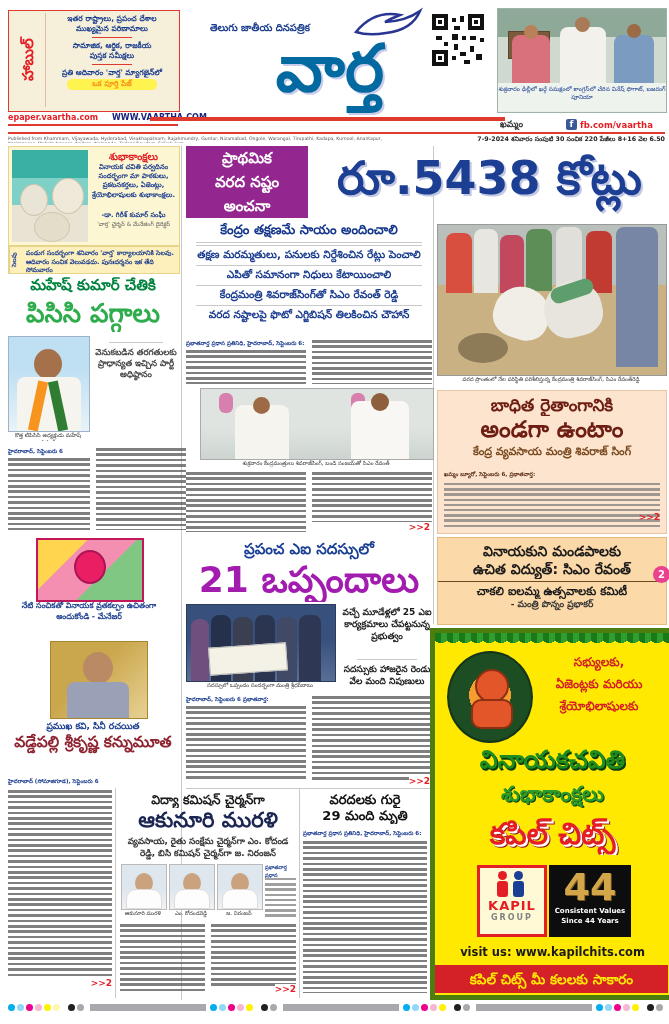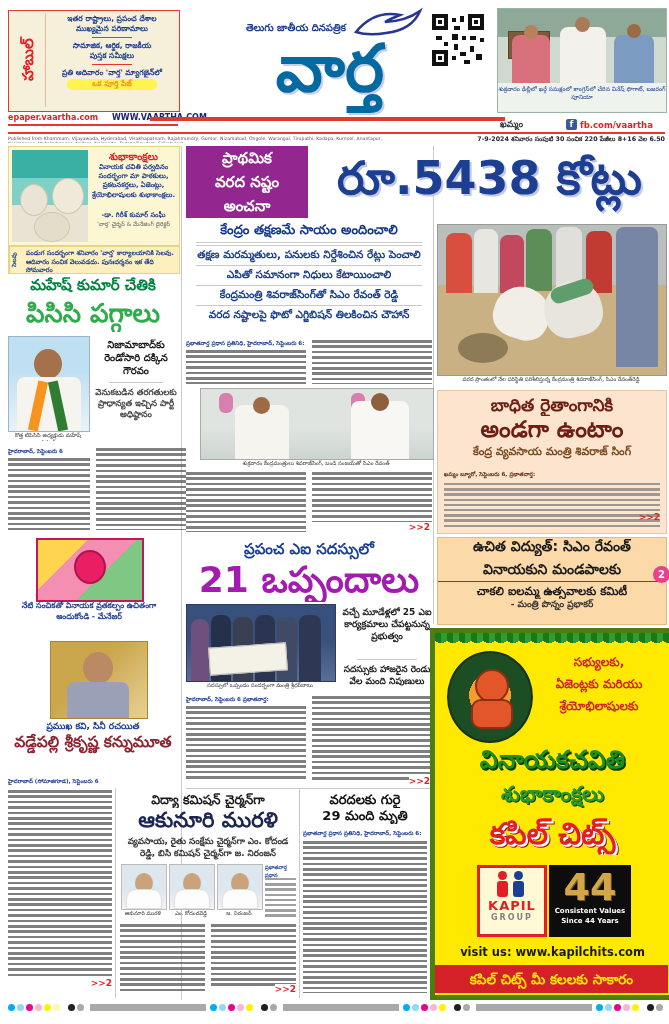--- a/index.html
+++ b/index.html
@@ -44,21 +44,21 @@
       <div class="clip" style="height:10px;">పుస్తక సమీక్షలు</div>
       <div style="width:40px;height:1px;background:#e03a2f;margin:3px auto;"></div>
       <div class="clip" style="height:10px;">ప్రతి ఆదివారం 'వార్త' మ్యాగజైన్‌లో</div>
       <div class="clip" style="height:11px;color:#f7941d;background:#fff34f;border-radius:5px;margin:1px 18px 0 18px;">ఒక పూర్తి పేజ్</div>
     </div>
   </div>
   <div class="abs clip b" style="left:8px;top:113px;width:100px;height:10px;font-size:8px;color:#e31e24;">epaper.vaartha.com</div>
   <div class="abs clip b" style="left:112px;top:113px;width:100px;height:10px;font-size:8px;color:#1a237e;">WWW.VAARTHA.COM</div>
   <div class="abs redline" style="left:8px;top:124px;width:170px;height:2px;"></div>
 
-  <div class="abs clip b navy" style="left:210px;top:22px;width:150px;height:14px;font-size:10px;margin-left:36px;">తెలుగు జాతీయ దినపత్రిక</div>
+  <div class="abs clip b navy" style="left:210px;top:22px;width:150px;height:14px;font-size:10px;">తెలుగు జాతీయ దినపత్రిక</div>
   <svg class="abs" style="left:352px;top:6px;" width="72" height="36" viewBox="0 0 72 36">
     <path d="M4 26 Q22 4 48 9 Q38 13 33 16 Q54 15 68 5 Q60 24 34 27 Q16 30 4 26 Z" fill="#ffffff" stroke="#283593" stroke-width="2.5"></path>
   </svg>
   <div class="abs clip ctr" style="left:185px;top:26px;width:290px;height:90px;font-size:66px;line-height:86px;font-weight:800;color:#0369a1;text-shadow:2px 2px 0 #c9cdea;">వార్త</div>
   <div class="abs redline" style="left:150px;top:117px;width:355px;height:4px;"></div>
 
   <svg class="abs" style="left:432px;top:14px;" width="52" height="52" viewBox="0 0 26 26">
     <rect width="26" height="26" fill="#fff"></rect>
     <g fill="#111">
       <rect x="0" y="0" width="8" height="8"></rect>
@@ -139,21 +139,20 @@
   <div class="abs" style="left:8px;top:336px;width:80px;height:106px;">
     <div class="ph" style="width:80px;height:94px;background:linear-gradient(180deg,#bfe0f2 0 35%,#e9f2f8 100%);border:1px solid #9db3c8;">
       <div class="head" style="left:25px;top:12px;width:28px;height:30px;background:#a5714a;"></div>
       <div class="fig" style="left:8px;top:40px;width:64px;height:54px;background:#f5f4ef;"></div>
       <div class="abs" style="left:24px;top:44px;width:10px;height:50px;background:#f7941d;transform:rotate(12deg);"></div>
       <div class="abs" style="left:44px;top:44px;width:10px;height:50px;background:#2e7d32;transform:rotate(-12deg);"></div>
     </div>
     <div class="ctr clip capt" style="height:9px;">కొత్త టిపిసిసి అధ్యక్షుడు మహేష్ కుమార్</div>
   </div>
   <div class="abs ctr" style="left:94px;top:338px;width:84px;">
-    <div class="clip b" style="height:40px;font-size:10px;line-height:1.3;color:#1a1a1a;">నిజామాబాద్‌కు రెండోసారి దక్కిన గౌరవం</div>
     <div class="rule" style="width:54px;height:1px;margin:4px auto;"></div>
     <div class="clip b" style="height:50px;font-size:8.6px;line-height:1.3;color:#444;">వెనుకబడిన తరగతులకు ప్రాధాన్యత ఇచ్చిన పార్టీ అధిష్ఠానం</div>
   </div>
   <div class="abs" style="left:8px;top:448px;width:170px;height:84px;">
     <div class="abs clip b" style="left:0;top:0;width:82px;height:8px;font-size:5.6px;color:#1a3c8f;">హైదరాబాద్, సెప్టెంబరు 6 ప్రభాతవార్త:</div>
     <div class="abs faux" style="left:0;top:10px;width:82px;height:72px;"></div>
     <div class="abs faux" style="left:88px;top:0;width:90px;height:82px;"></div>
   </div>
 
   <div class="abs" style="left:36px;top:538px;width:104px;height:60px;border:2px solid #c2185b;background:
@@ -241,22 +240,22 @@
     <div class="clip" style="height:27px;font-size:23px;line-height:26px;font-weight:800;color:#6d1d12;">అండగా ఉంటాం</div>
     <div class="clip b" style="height:15px;margin-top:2px;font-size:11px;color:#7a4a1f;">కేంద్ర వ్యవసాయ మంత్రి శివరాజ్ సింగ్</div>
     <div style="position:relative;margin:4px 6px 0 6px;height:58px;text-align:left;">
       <span class="clip b" style="display:inline-block;width:110px;height:8px;font-size:5.6px;color:#5a2d14;">ఖమ్మం బ్యూరో, సెప్టెంబరు 6, ప్రభాతవార్త:</span>
       <div class="fauxlight" style="width:100%;height:46px;"></div>
       <span class="cont" style="position:absolute;right:0;bottom:0;">&gt;&gt;2</span>
     </div>
   </div>
 
   <div class="abs ctr" style="left:437px;top:537px;width:228px;height:86px;background:#fbd9a8;border:1px solid #e6b97e;">
+    <div class="clip b" style="height:18px;margin-top:5px;font-size:14px;color:#1a1a1a;">వినాయకుని మండపాలకు</div>
     <div class="clip b" style="height:18px;font-size:14px;color:#1a1a1a;">ఉచిత విద్యుత్: సిఎం రేవంత్</div>
-    <div class="clip b" style="height:18px;margin-top:5px;font-size:14px;color:#1a1a1a;">వినాయకుని మండపాలకు</div>
     <div style="height:1px;background:#6d4a1f;margin:2px 0 2px 0;"></div>
     <div class="clip b" style="height:15px;font-size:11.5px;color:#1a1a1a;">చాకలి ఐలమ్మ ఉత్సవాలకు కమిటీ</div>
     <div class="clip b" style="height:12px;font-size:9px;color:#333;">- మంత్రి పొన్నం ప్రభాకర్</div>
     <div class="abs" style="right:-4px;top:28px;width:17px;height:17px;border-radius:50%;background:#e9418c;color:#fff;font-size:10px;font-weight:bold;line-height:17px;">2</div>
   </div>
 
   <div class="abs clip ctr b" style="left:186px;top:540px;width:246px;height:20px;font-size:15px;color:#1b3f94;">ప్రపంచ ఎఐ సదస్సులో</div>
   <div class="abs clip ctr" style="left:186px;top:560px;width:246px;height:42px;font-size:36px;line-height:40px;font-weight:800;color:#a21caf;">21 ఒప్పందాలు</div>
 
   <div class="abs" style="left:186px;top:604px;width:148px;height:86px;">

